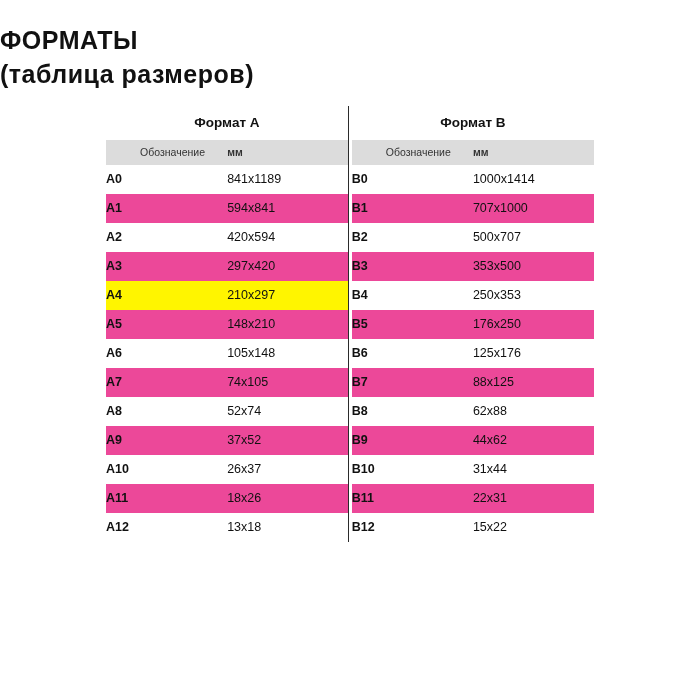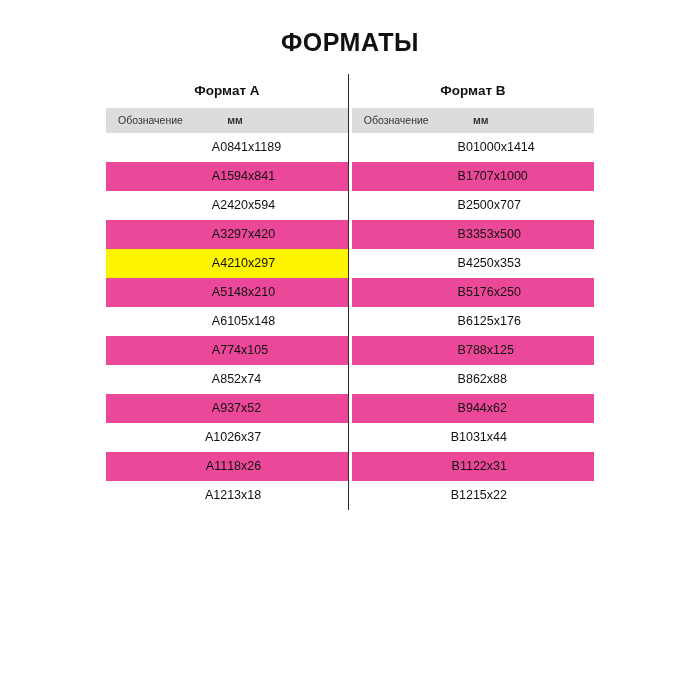--- a/index.html
+++ b/index.html
@@ -14,22 +14,21 @@
     color: #111111;
     overflow: hidden;
   }
   .page {
     position: relative;
     width: 700px;
     height: 700px;
     box-sizing: border-box;
   }
   .title-block {
-    text-align: center;
-    padding-top: 26px;
+    margin-top: 24px;
   }
   .title-line {
     font-size: 25px;
     font-weight: bold;
     letter-spacing: 0.5px;
     line-height: 1.35;
     color: #111111;
   }
   .table-wrap {
     margin: 14px auto 0 auto;
@@ -68,33 +67,33 @@
     color: #333333;
     vertical-align: middle;
     font-weight: bold;
   }
   .cell {
     height: 29px;
     vertical-align: middle;
     font-size: 12.5px;
   }
   .c-code {
-    text-align: right;
+    text-align: left;
     padding-right: 8px;
-    font-weight: normal;
+    font-weight: bold;
     width: 108px;
   }
   .c-mm {
     text-align: left;
     padding-left: 8px;
     width: 132px;
   }
   .sub-head .c-code {
     font-weight: normal;
-    text-align: left;
+    text-align: center;
     padding-left: 12px;
   }
   tr.band-grey td.c-code,
   tr.band-grey td.c-mm {
     background: #ec4899;
   }
   tr.band-white td.c-code,
   tr.band-white td.c-mm {
     background: #ffffff;
   }
@@ -102,20 +101,21 @@
     background: #fff500 !important;
   }
 </style>
 </head>
 <body>
 
 <div class="page">
 
   <div class="title-block">
     <div class="title-line">ФОРМАТЫ</div>
+    <div class="title-line">(таблица размеров)</div>
   </div>
 
   <div class="table-wrap">
     <table class="fmt">
       <tbody>
         <tr>
           <td class="grp-head" colspan="2">Формат А</td>
           <td class="col-sep" rowspan="15"></td>
           <td class="grp-head" colspan="2">Формат В</td>
         </tr>

